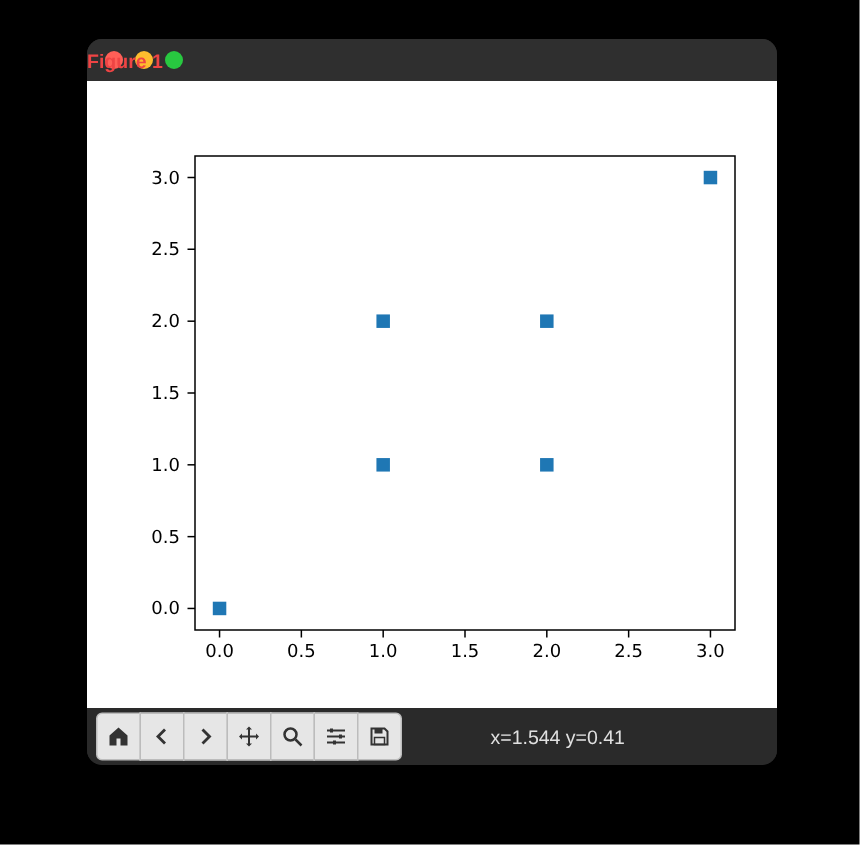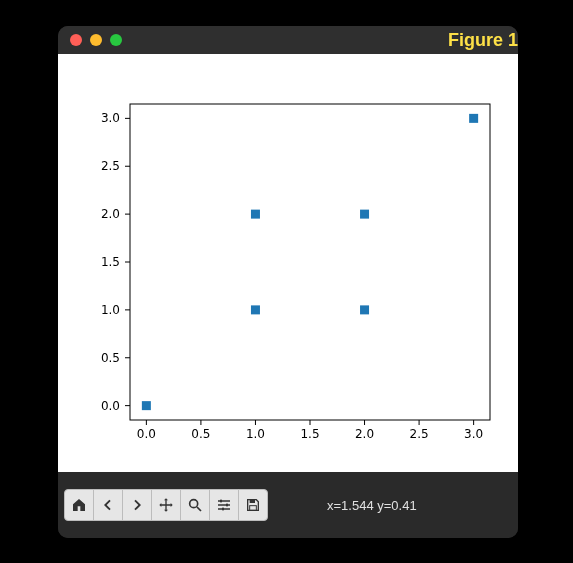--- a/index.html
+++ b/index.html
@@ -37,44 +37,44 @@
     width: 12px;
     height: 12px;
     border-radius: 50%;
   }
   .tl.red { background: #ff5f57; }
   .tl.yellow { background: #febc2e; }
   .tl.green { background: #28c840; }
   .title {
     position: absolute;
     width: 100%;
-    text-align: right;
-    color: #fde047;
-    font-size: 18px;
+    text-align: left;
+    color: #ef4444;
+    font-size: 13px;
     font-weight: 600;
     pointer-events: none;
   }
   .plot-area {
     background: #fff;
     height: 418px;
     position: relative;
   }
   svg.chart {
     position: absolute;
     left: 0; top: 0;
   }
   .axis-line { stroke: #000; stroke-width: 1; fill: none; }
   .tick-label { font-size: 12px; fill: #000; font-family: "DejaVu Sans", Arial, sans-serif; }
   .marker { fill: #1f77b4; }
   .toolbar {
     height: 38px;
     background: #2a2a2a;
     display: flex;
     align-items: center;
-    padding: 14px 6px;
+    padding: 0 6px;
   }
   .tool-btn {
     width: 28px;
     height: 30px;
     background: #e6e6e6;
     border: 1px solid #bcbcbc;
     margin-right: -1px;
     display: flex;
     align-items: center;
     justify-content: center;

